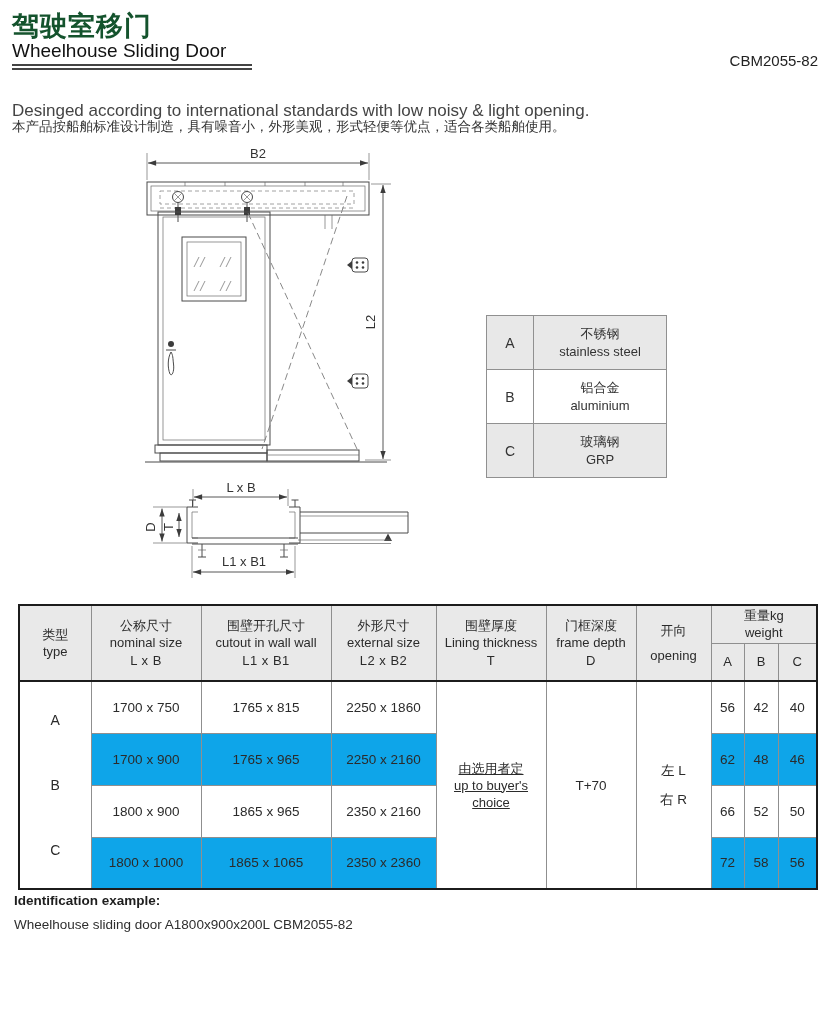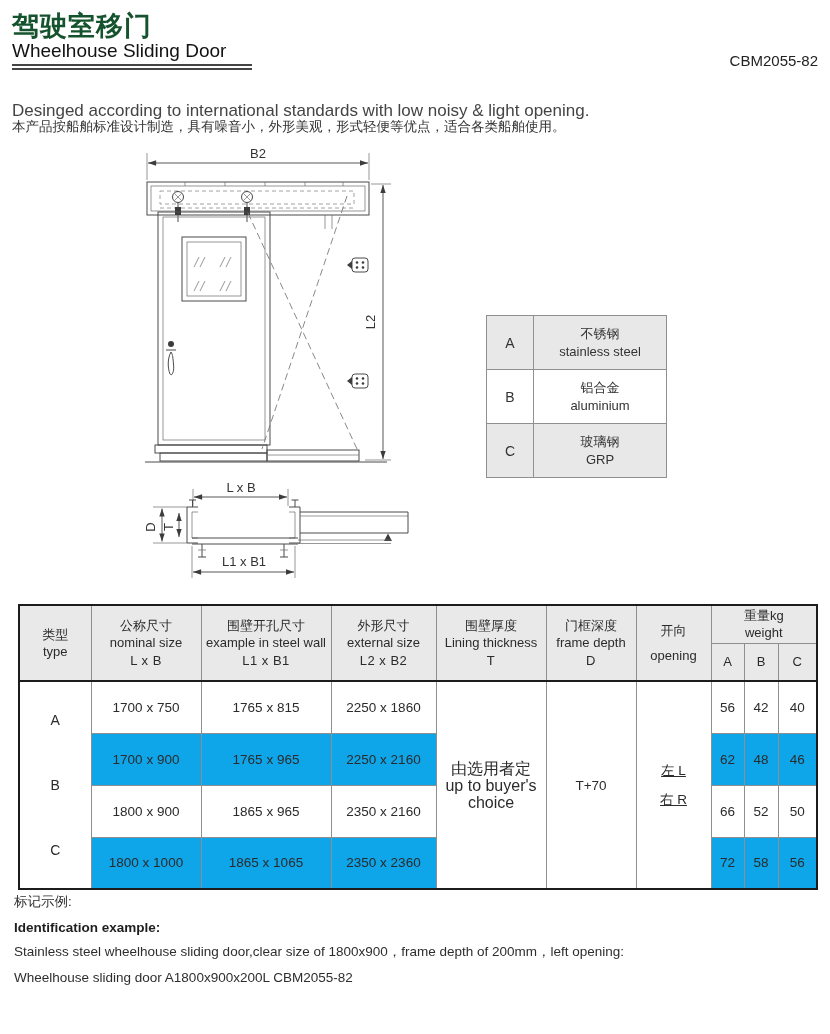--- a/index.html
+++ b/index.html
@@ -46,22 +46,22 @@
     font-weight: normal; color: #2b2b2b;
   }
   .spec-table { border: 2px solid #1c1c1c; }
   .spec-table thead th { background: #e9e9e9; font-size: 13px; line-height: 17.5px; height: 38px; }
   .spec-table thead tr:first-child th { border-bottom-color: #8f8f8f; }
   .spec-table thead { border-bottom: 2px solid #1c1c1c; }
   .spec-table tbody td { height: 52px; font-size: 13.5px; background: #fff; }
   .spec-table tbody td.shade { background: #0ea5e9; }
   .hdr-sym { letter-spacing: 0.5px; }
   .type-cell-inner { display: flex; flex-direction: column; justify-content: space-around; height: 196px; font-size: 14px; }
-  .opening-inner { display: flex; flex-direction: column; gap: 11px; font-size: 13.5px; text-decoration: underline; }
-  .lining-inner { font-size: 16px; line-height: 17px; }
+  .opening-inner { display: flex; flex-direction: column; gap: 11px; font-size: 13.5px; }
+  .lining-inner { font-size: 13px; line-height: 17px; text-decoration: underline; }
 
   
   .footer { left: 14px; top: 893px; width: 800px; font-size: 13.5px; color: #2e2e2e; }
   .footer div { margin-bottom: 8.5px; }
   .footer .en-title { font-weight: bold; color: #1e1e1e; }
 </style>
 </head>
 <body>
 
 <div class="abs title-cn">驾驶室移门</div>
@@ -264,21 +264,21 @@
         <div>类型</div>
         <div>type</div>
       </th>
       <th rowspan="2">
         <div>公称尺寸</div>
         <div>nominal size</div>
         <div class="hdr-sym">L x B</div>
       </th>
       <th rowspan="2">
         <div>围壁开孔尺寸</div>
-        <div>example in steel wall</div>
+        <div>cutout in wall wall</div>
         <div class="hdr-sym">L1 x B1</div>
       </th>
       <th rowspan="2">
         <div>外形尺寸</div>
         <div>external size</div>
         <div class="hdr-sym">L2 x B2</div>
       </th>
       <th rowspan="2">
         <div>围壁厚度</div>
         <div>Lining thickness</div>
@@ -356,17 +356,15 @@
       <td class="shade">1865 x 1065</td>
       <td class="shade">2350 x 2360</td>
       <td class="shade">72</td>
       <td class="shade">58</td>
       <td class="shade">56</td>
     </tr>
   </tbody>
 </table>
 
 <div class="abs footer">
-  <div>标记示例:</div>
   <div class="en-title">Identification example:</div>
-  <div>Stainless steel wheelhouse sliding door,clear size of 1800x900，frame depth of 200mm，left opening:</div>
   <div>Wheelhouse sliding door A1800x900x200L CBM2055-82</div>
 </div>
 
 </body></html>

